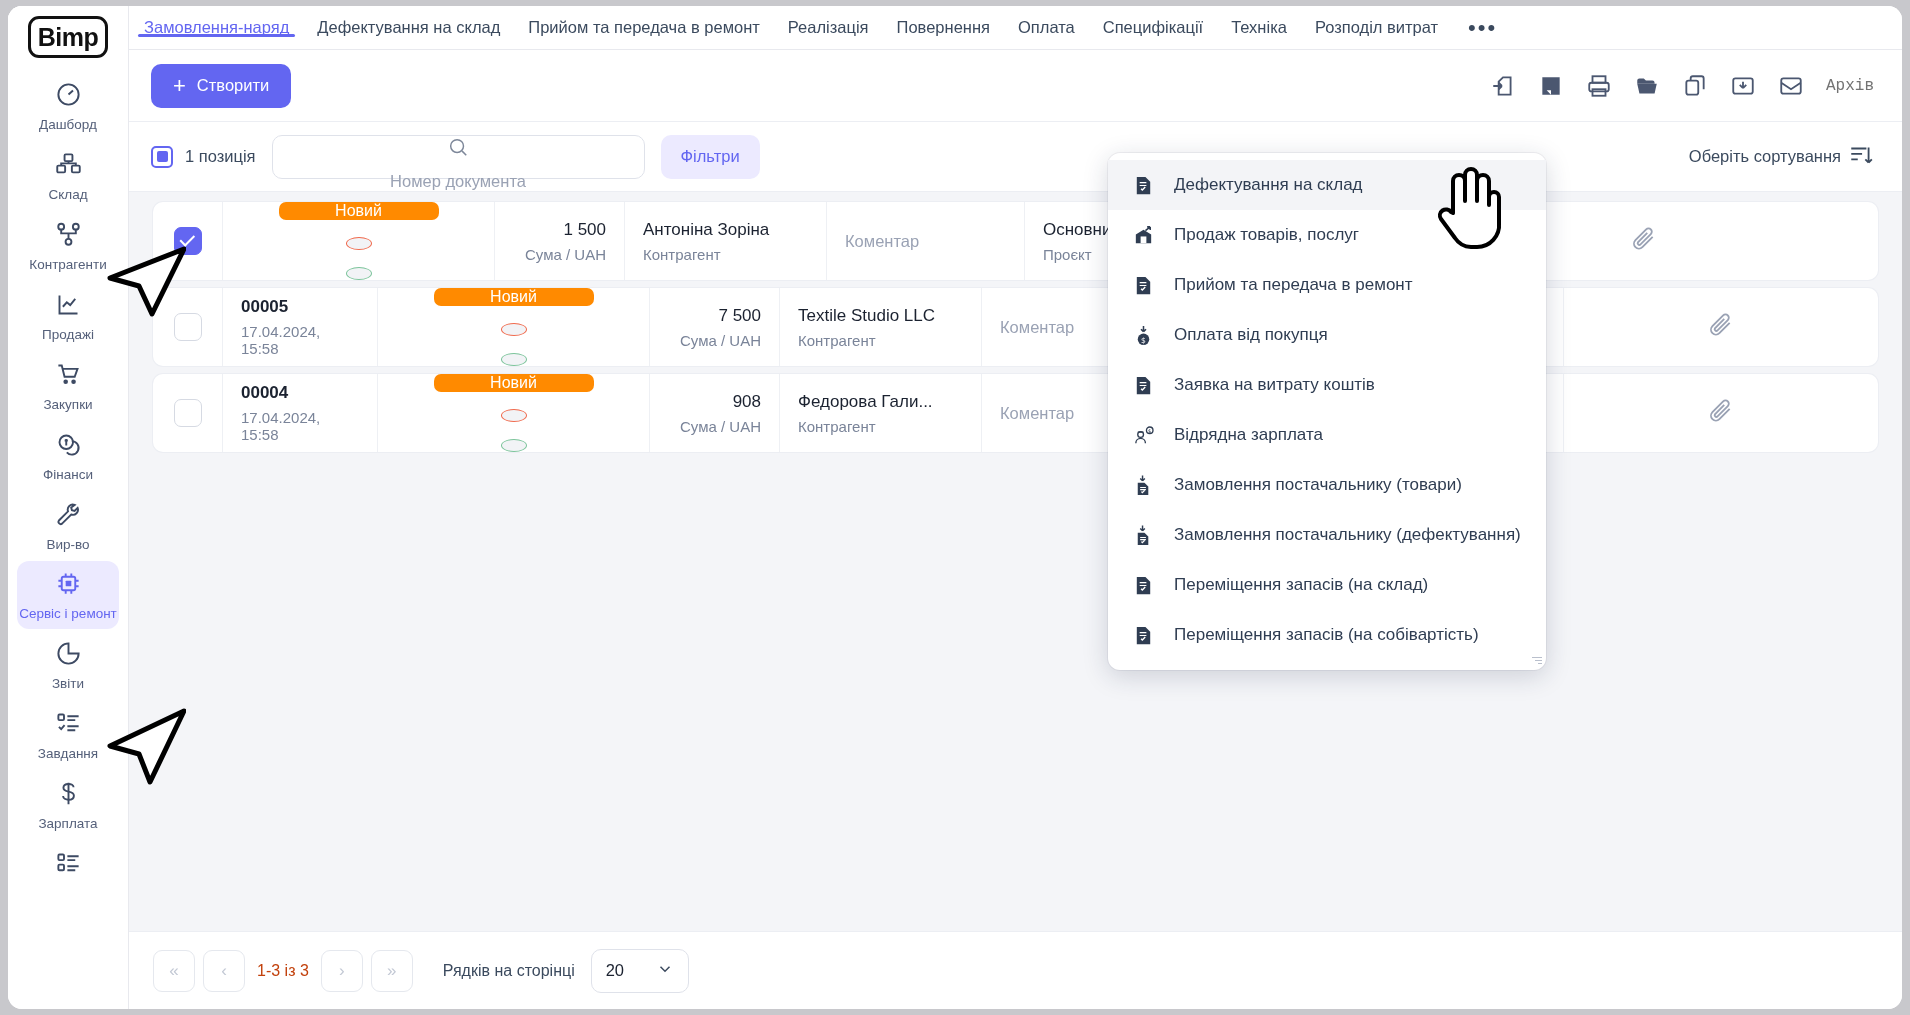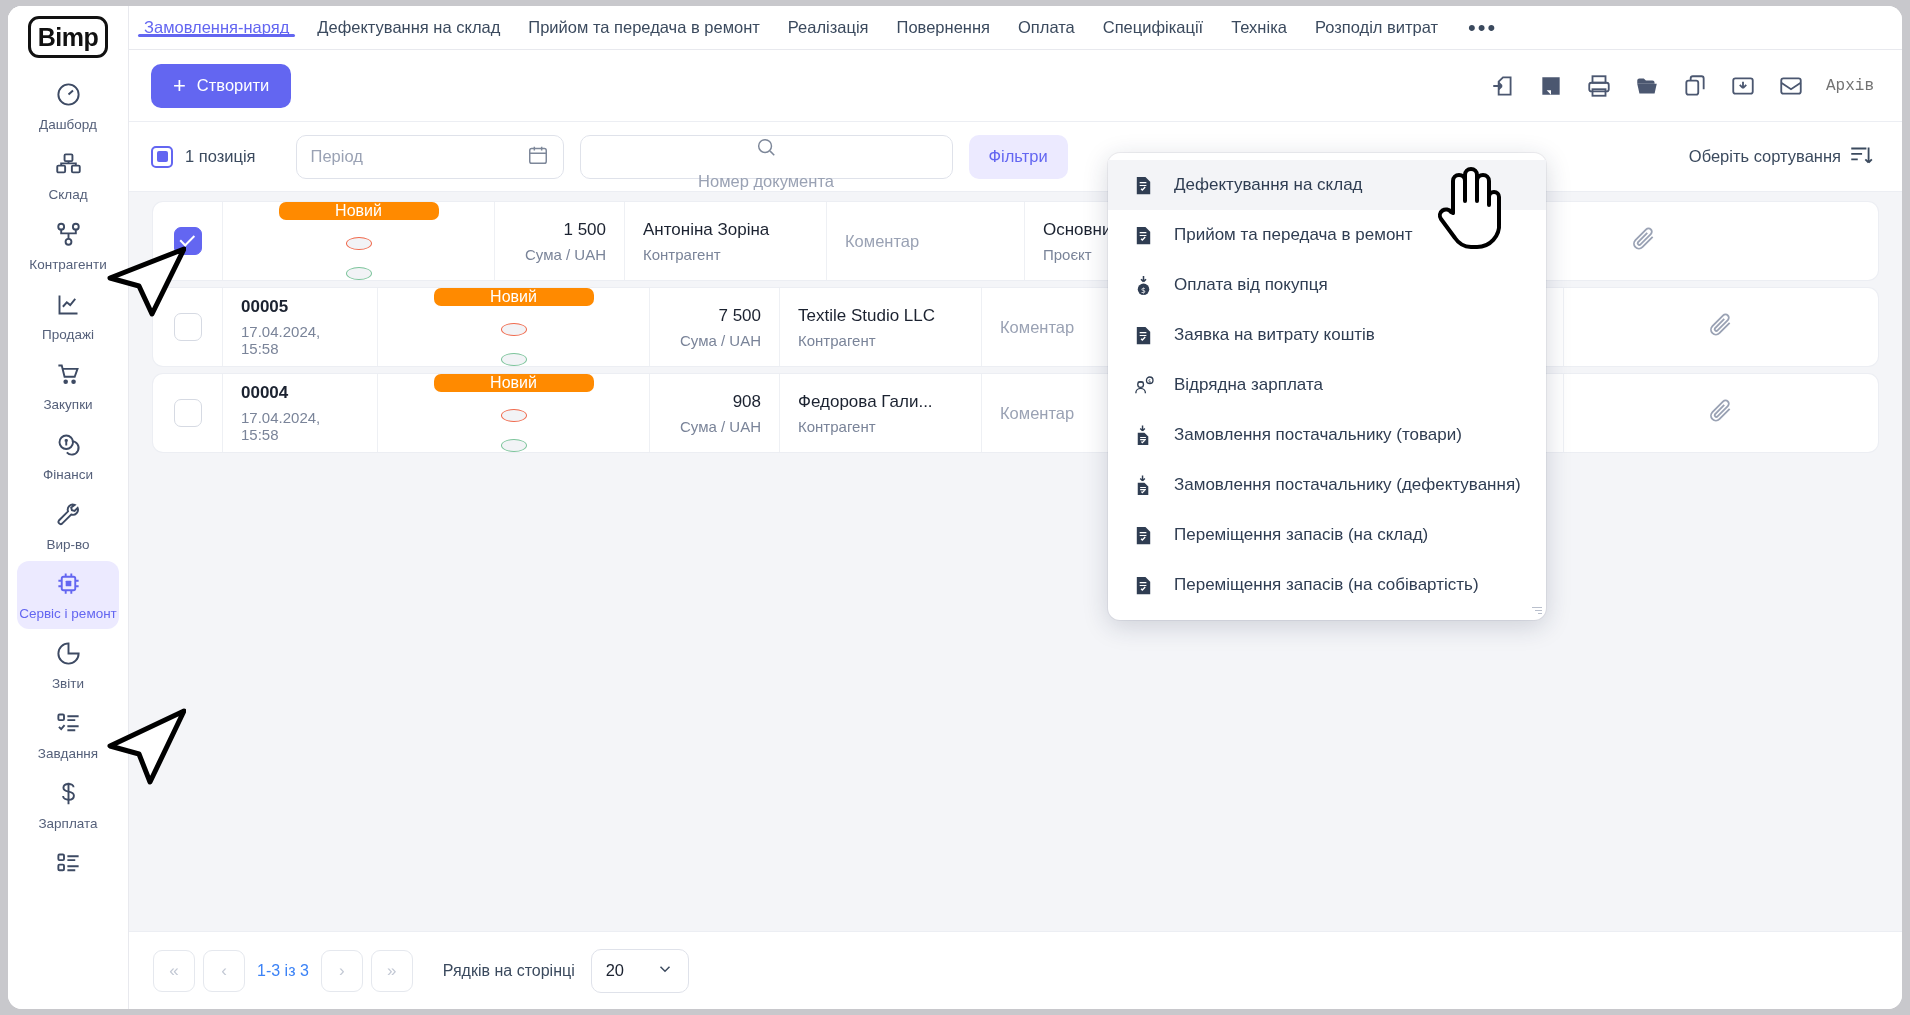--- a/index.html
+++ b/index.html
@@ -226,21 +226,21 @@
     border-top: 1px solid #eceef3;
     display: flex; align-items: center;
     padding-left: 24px;
   }
   .pg-btn {
     width: 42px; height: 42px; border: 1px solid #e5e8ee; border-radius: 9px;
     background: #fff; display: flex; align-items: center; justify-content: center;
     color: #c2c8d4; font-size: 17px; margin-right: 8px; cursor: pointer;
     font-family: inherit;
   }
-  .pg-range { font-size: 16px; color: #3b82f6; margin: 0 12px 0 4px; }
+  .pg-range { font-size: 16px; color: #c2410c; margin: 0 12px 0 4px; }
   .rows-label { font-size: 16px; color: #3b4a5e; margin-left: 22px; }
   .rows-select {
     margin-left: 16px; width: 98px; height: 44px;
     border: 1px solid #dfe2ea; border-radius: 10px;
     display: flex; align-items: center; justify-content: space-between;
     padding: 0 14px; font-size: 16.5px; color: #1b2230; cursor: pointer;
   }
   
   .menu {
     position: absolute;
@@ -362,29 +362,20 @@
     </div>
 
     <div class="filterbar">
       <div class="sel-chip">
         <span class="sel-box">
             <i></i>
           </span>
         <span class="sel-text">1 позиція</span>
       </div>
 
-      <div class="field period">
-        <span class="ph">Період</span>
-        <span>
-          <svg width="22" height="22" viewBox="0 0 24 24">
-              <rect x="3" y="5" width="18" height="16" rx="2"></rect>
-              <path d="M3 10h18M8 3v4M16 3v4"></path>
-            </svg>
-        </span>
-      </div>
 
       <div class="field docnum">
         <span>
           <svg width="22" height="22" viewBox="0 0 24 24">
               <circle cx="11" cy="11" r="7"></circle>
               <path d="M16.5 16.5 21 21"></path>
             </svg>
         </span>
         <span class="ph">Номер документа</span>
       </div>
@@ -547,20 +538,30 @@
               <path d="M5 3h9l5 5v13H5z" fill="#2f3d52"></path>
               <path d="M8 9h7M8 12h7" stroke="#fff" stroke-width="1.3"></path>
               <path d="M9.5 15.3l1.3 1.3 3-3" stroke="#fff" stroke-width="1.5" fill="none"></path>
             </svg>
         </span>
         <span class="mlabel">Дефектування на склад</span>
       </div>
       <div class="menu-item">
         <span class="micon">
           <svg width="23" height="23" viewBox="0 0 24 24">
+              <path d="M4 11l8-5 8 5v9H4z" fill="#2f3d52"></path>
+              <rect x="9" y="13" width="6" height="7" fill="#fff"></rect>
+              <path d="M14 7l5-4m0 0h-3.2M19 3v3.2" stroke="#2f3d52" stroke-width="1.6" fill="none"></path>
+            </svg>
+        </span>
+        <span class="mlabel">Продаж товарів, послуг</span>
+      </div>
+      <div class="menu-item">
+        <span class="micon">
+          <svg width="23" height="23" viewBox="0 0 24 24">
               <path d="M5 3h9l5 5v13H5z" fill="#2f3d52"></path>
               <path d="M8 9h7M8 12h7" stroke="#fff" stroke-width="1.3"></path>
               <path d="M9.5 15.3l1.3 1.3 3-3" stroke="#fff" stroke-width="1.5" fill="none"></path>
             </svg>
         </span>
         <span class="mlabel">Прийом та передача в ремонт</span>
       </div>
       <div class="menu-item">
         <span class="micon">
           <svg width="23" height="23" viewBox="0 0 24 24">

